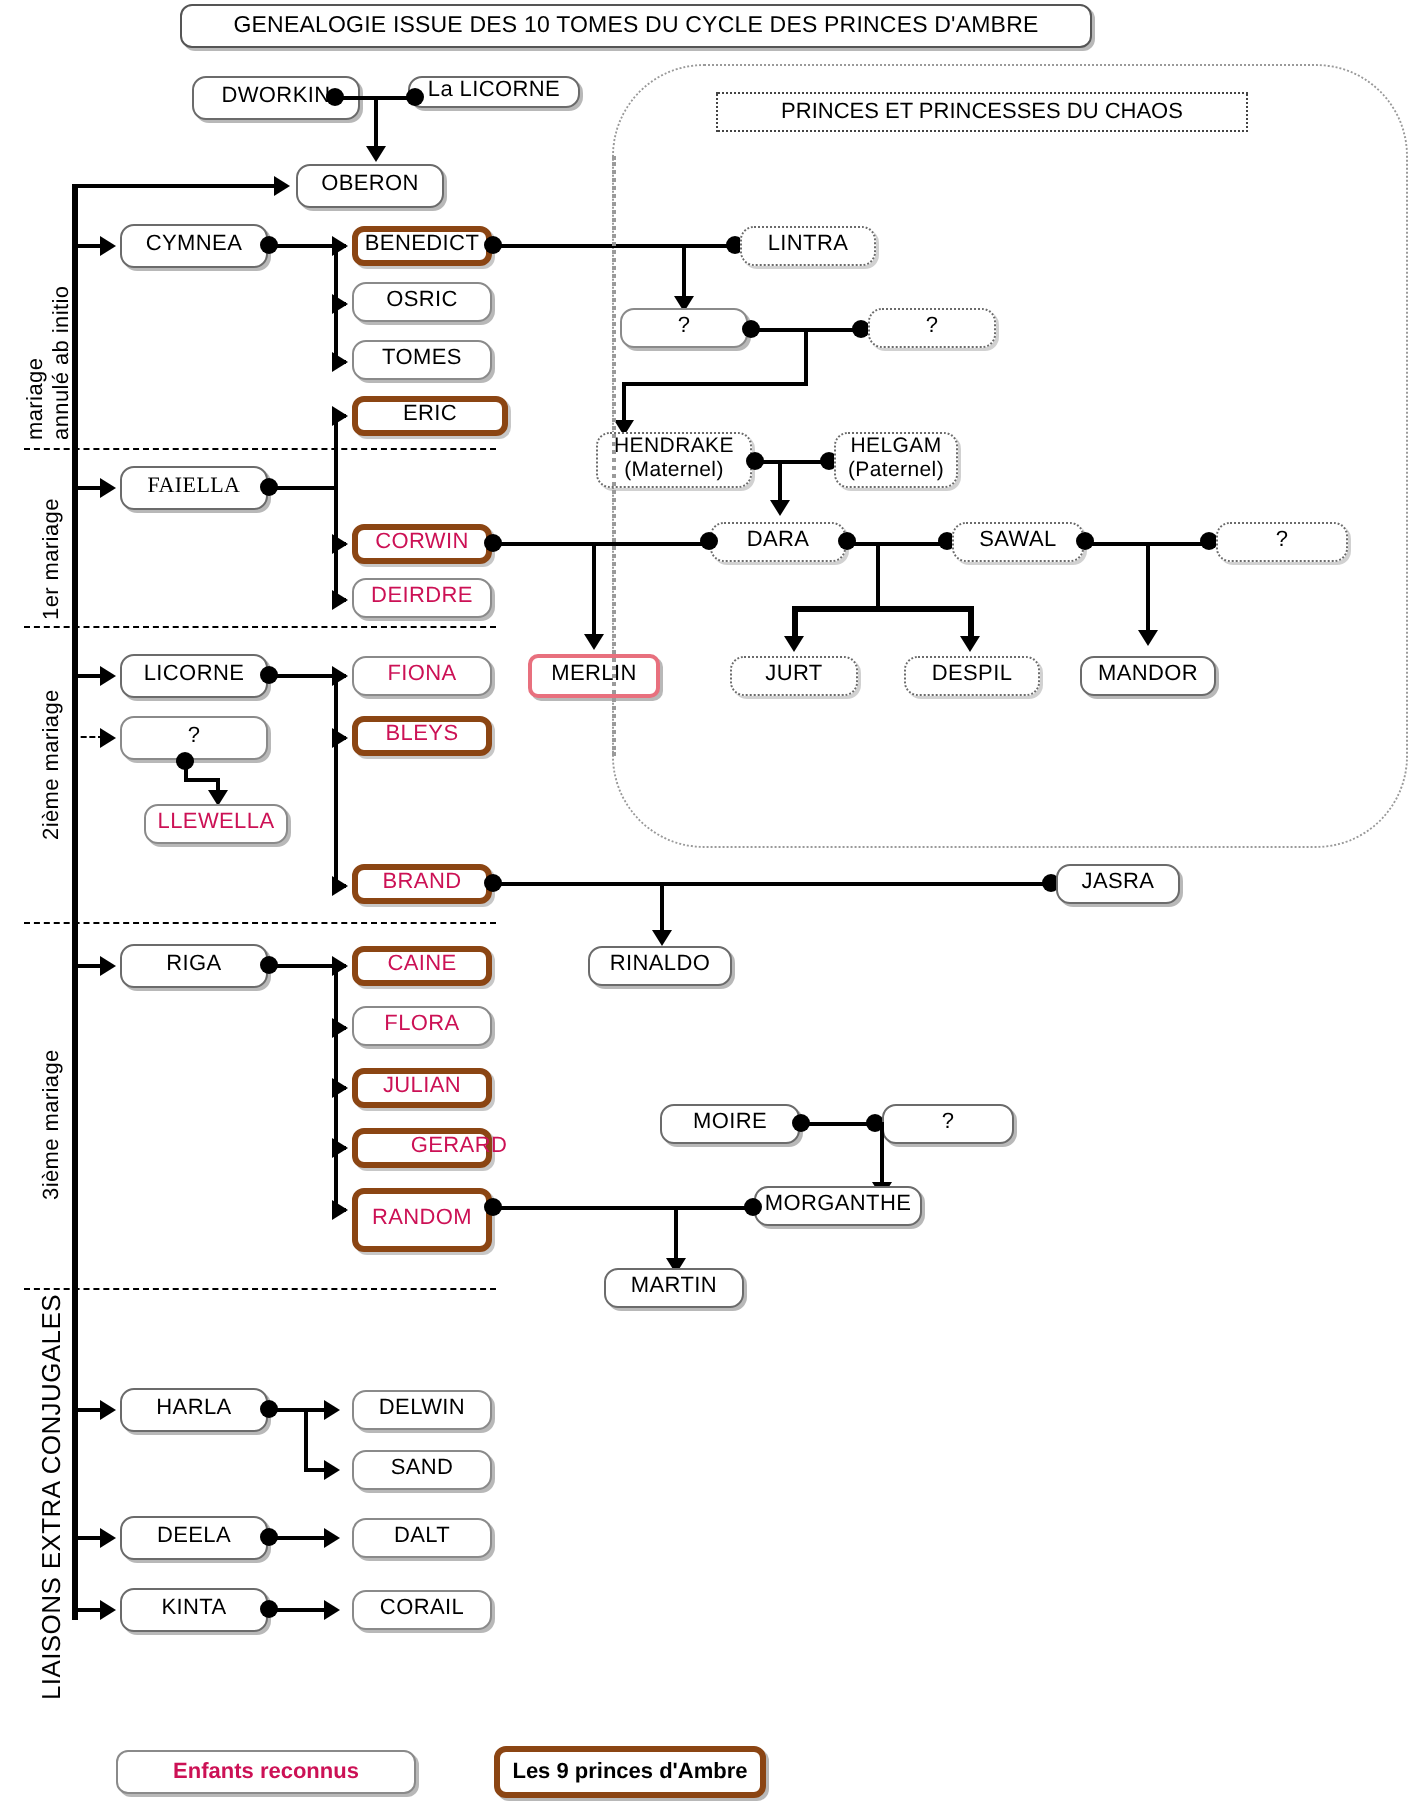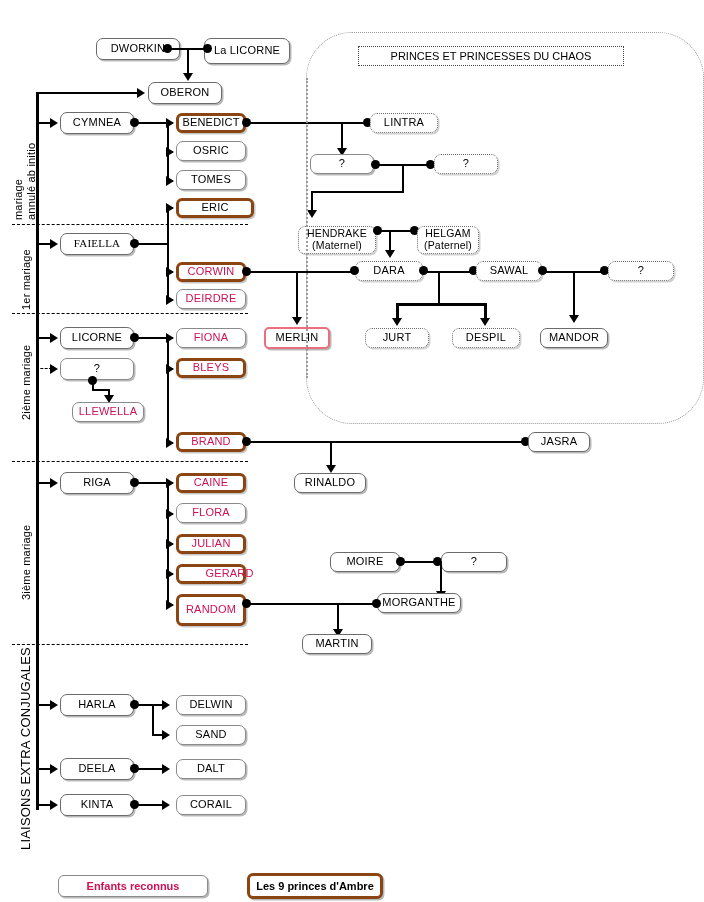--- a/index.html
+++ b/index.html
@@ -24,21 +24,21 @@
   }
   .node.amber{          
     border:3px solid #8B4513;
     border-radius:6px;
     box-shadow:1.5px 1.5px 0 rgba(0,0,0,.22);
   }
   .node.recognised{ color:#cc1155; }      
   .node.merlin{ border:2px solid #e8707e; border-radius:5px; color:#000; }
   .node.chaos{ border:1px dotted #6b6b6b; box-shadow:1.5px 1.5px 0 rgba(0,0,0,.18);}
   .node.plain{ border:1px solid #6b6b6b; }
-  .node.two-line{ line-height:1.12; font-size:10.5px;margin-top:10px;}
+  .node.two-line{ line-height:1.12; font-size:10.5px;}
 
   
   .title-box{
     position:absolute;box-sizing:border-box;
     border:1px solid #555;border-radius:6px;background:#fff;
     display:flex;align-items:center;justify-content:center;
     font-size:11.5px;letter-spacing:.1px;color:#000;
     box-shadow:1.5px 1.5px 0 rgba(0,0,0,.28);
   }
   .chaos-title{
@@ -97,33 +97,34 @@
     box-shadow:1.5px 1.5px 0 rgba(0,0,0,.28);
   }
   .legend.pink{color:#cc1155;}
   .legend.amber{border:3px solid #8B4513;color:#000;}
 </style>
 </head>
 <body>
 
 <div id="stage">
 
+  <div class="title-box" style="left:90px;top:2px;width:456px;height:22px;">GENEALOGIE ISSUE DES 10 TOMES DU CYCLE  DES PRINCES D'AMBRE</div>
 
   <div class="chaos-region" style="left:306px;top:32px;width:398px;height:392px;"></div>
   <div class="chaos-title" style="left:358px;top:46px;width:266px;height:20px;">PRINCES ET PRINCESSES DU CHAOS</div>
 
   <div class="spine" style="left:36px;top:92px;height:718px;"></div>
 
   <div class="sep" style="left:12px;top:224px;width:236px;"></div>
   <div class="sep" style="left:12px;top:313px;width:236px;"></div>
   <div class="sep" style="left:12px;top:461px;width:236px;"></div>
   <div class="sep" style="left:12px;top:644px;width:236px;"></div>
 
   <div class="node plain" style="left:96px;top:38px;width:84px;height:22px;">DWORKIN</div>
-  <div class="node plain" style="left:204px;top:38px;width:86px;height:26px;">La LICORNE</div>
+  <div class="node plain" style="left:204px;top:38px;width:86px;height:16px;">La LICORNE</div>
   <div class="dot" style="left:163px;top:44px;"></div>
   <div class="dot" style="left:203px;top:44px;"></div>
   <div class="h" style="left:168px;top:48px;width:40px;"></div>
   <div class="v" style="left:187px;top:48px;height:26px;"></div>
   <div class="arr d" style="left:183px;top:73px;"></div>
 
   <div class="node plain" style="left:148px;top:82px;width:74px;height:22px;">OBERON</div>
 
   <div class="h" style="left:36px;top:92px;width:102px;"></div>
   <div class="arr r" style="left:137px;top:88px;"></div>

